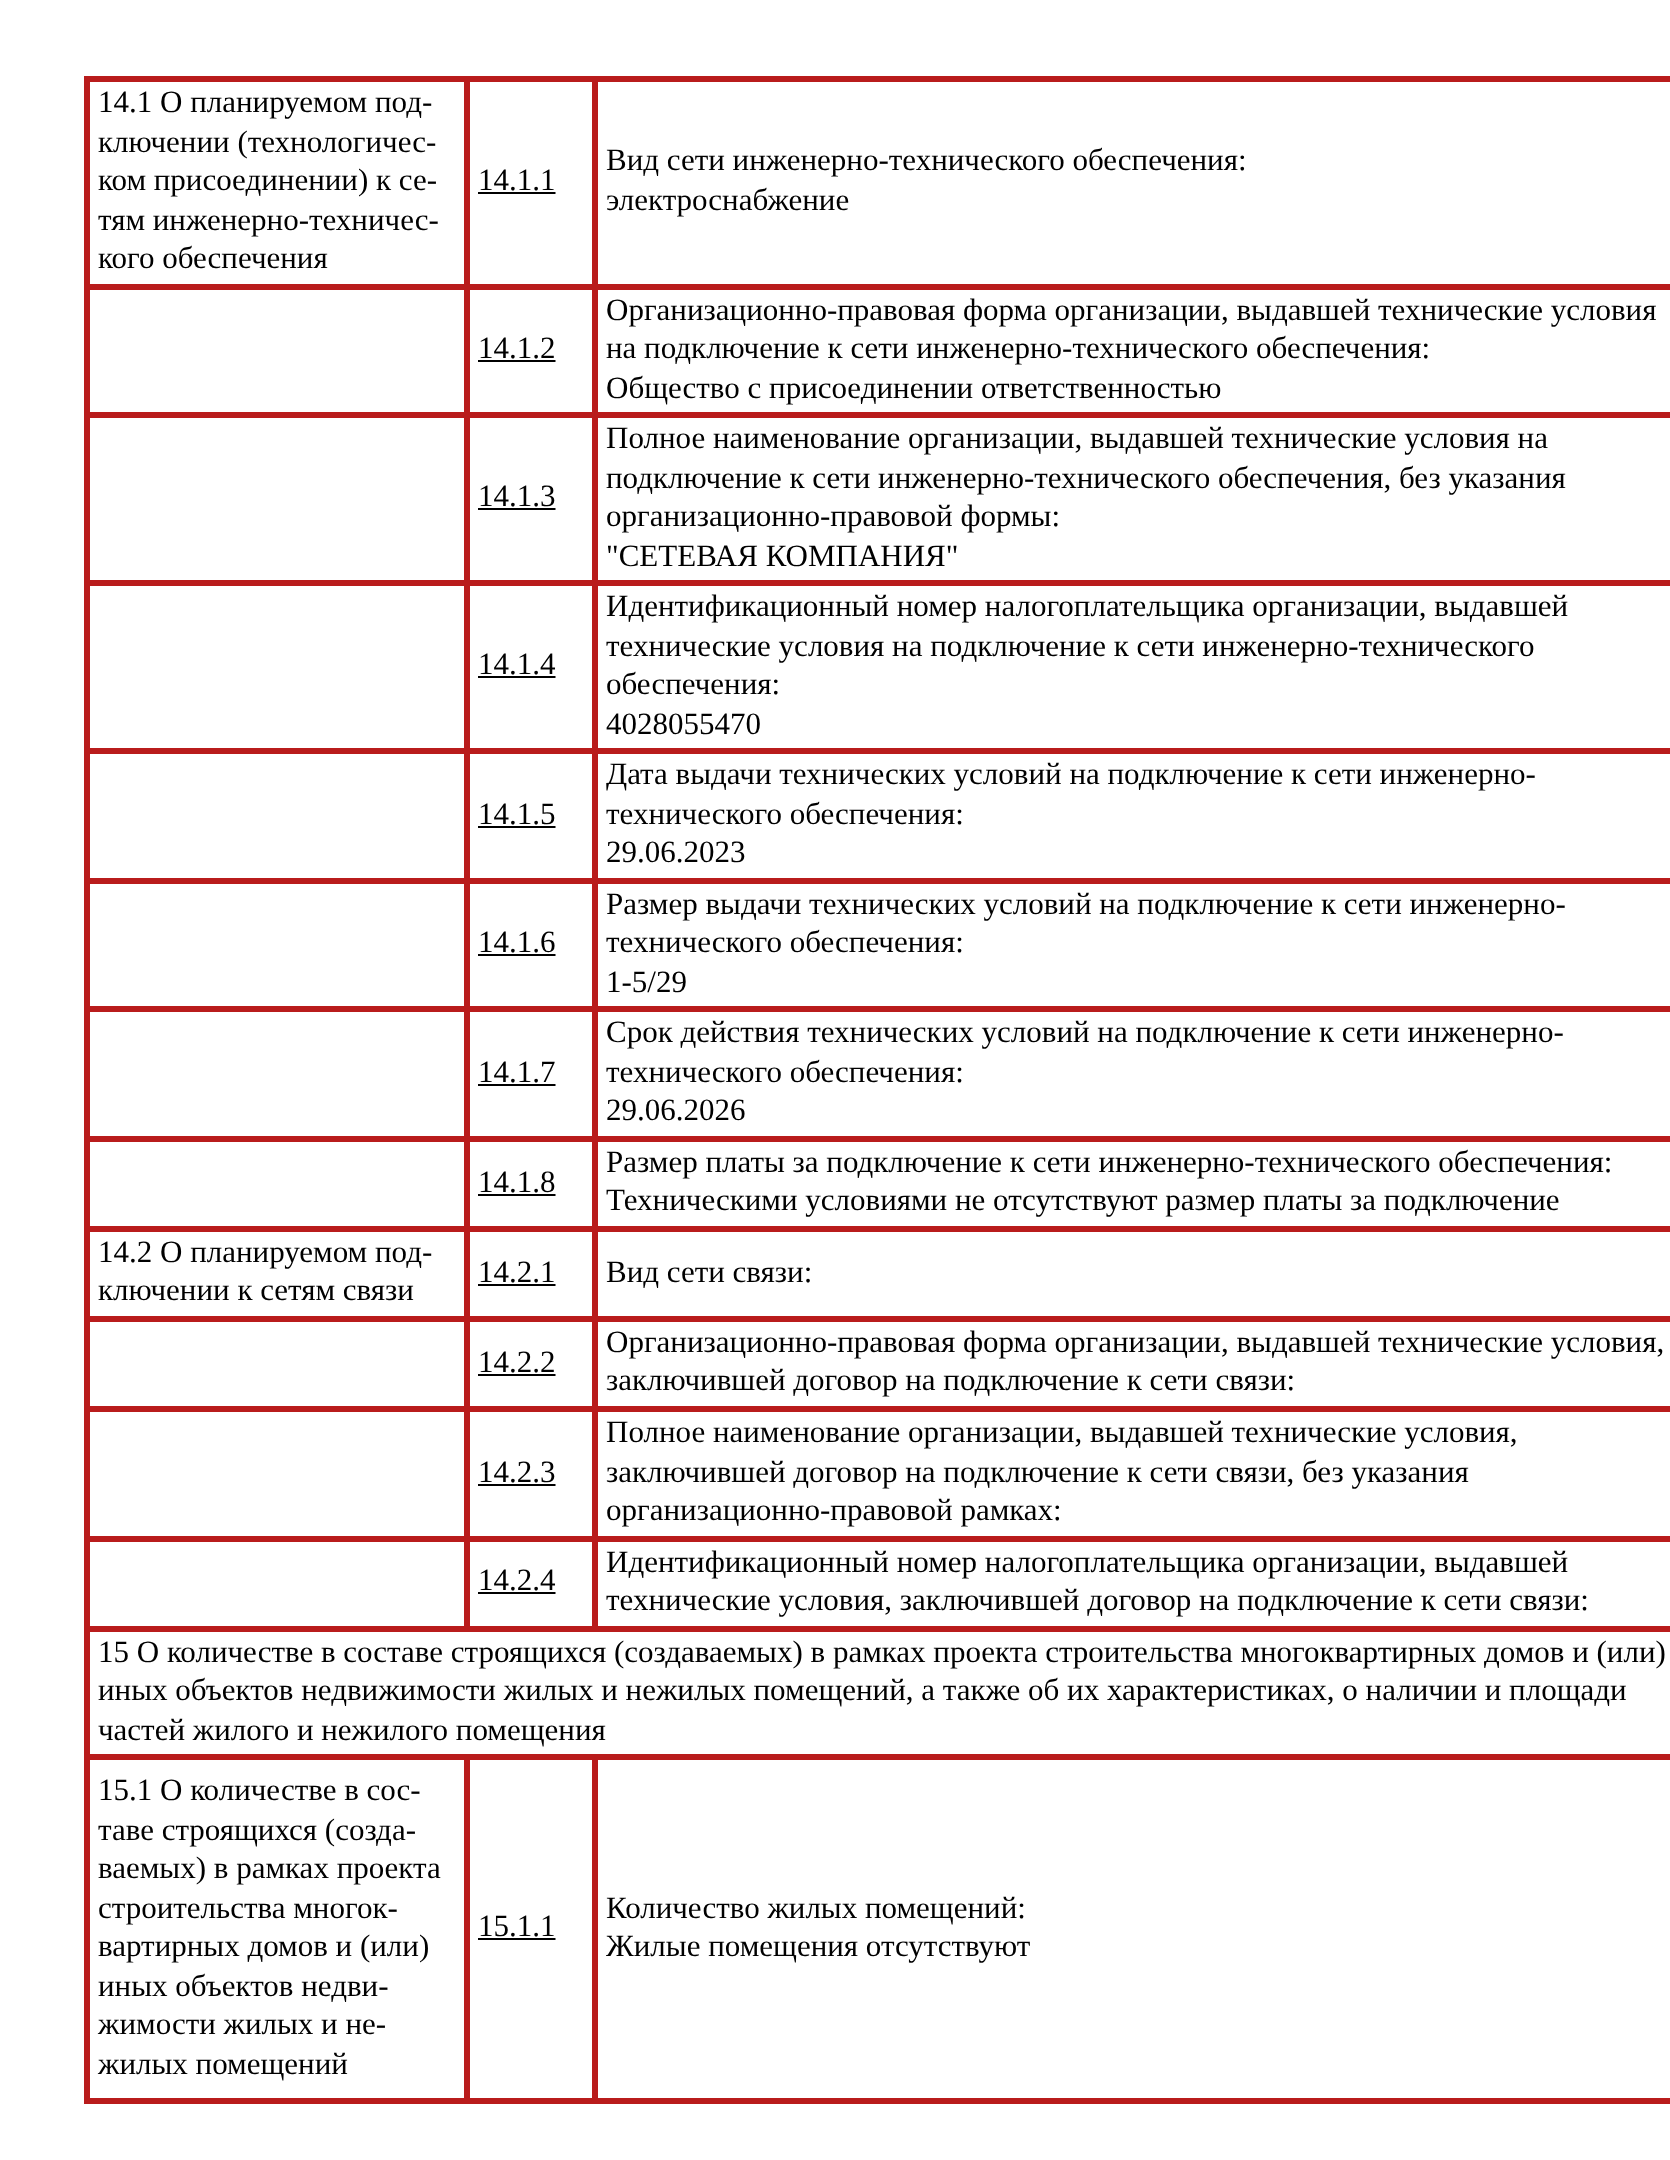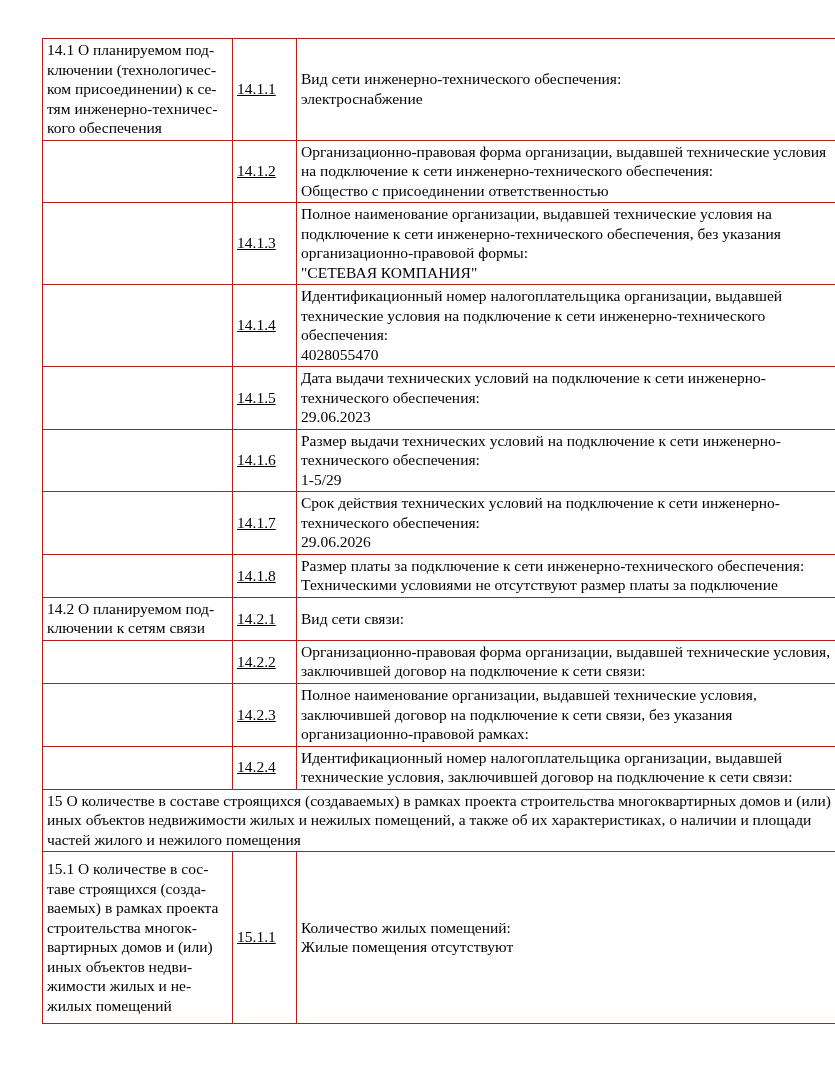--- a/index.html
+++ b/index.html
@@ -17,21 +17,21 @@
     padding: 38px 42px 25px 42px;
   }
   table.decl {
     border-collapse: collapse;
     width: 751px;
     table-layout: fixed;
     font-size: 15.5px;
     line-height: 1.26;
   }
   table.decl td {
-    border: 1px solid #b91c1c;
+    border: 3px solid #b91c1c;
     padding: 1px 6px 2px 4px;
     vertical-align: middle;
     box-sizing: border-box;
     overflow: hidden;
   }
   td.c1 {
     width: 190px;
     vertical-align: top;
     padding-left: 4px;
     padding-right: 2px;

